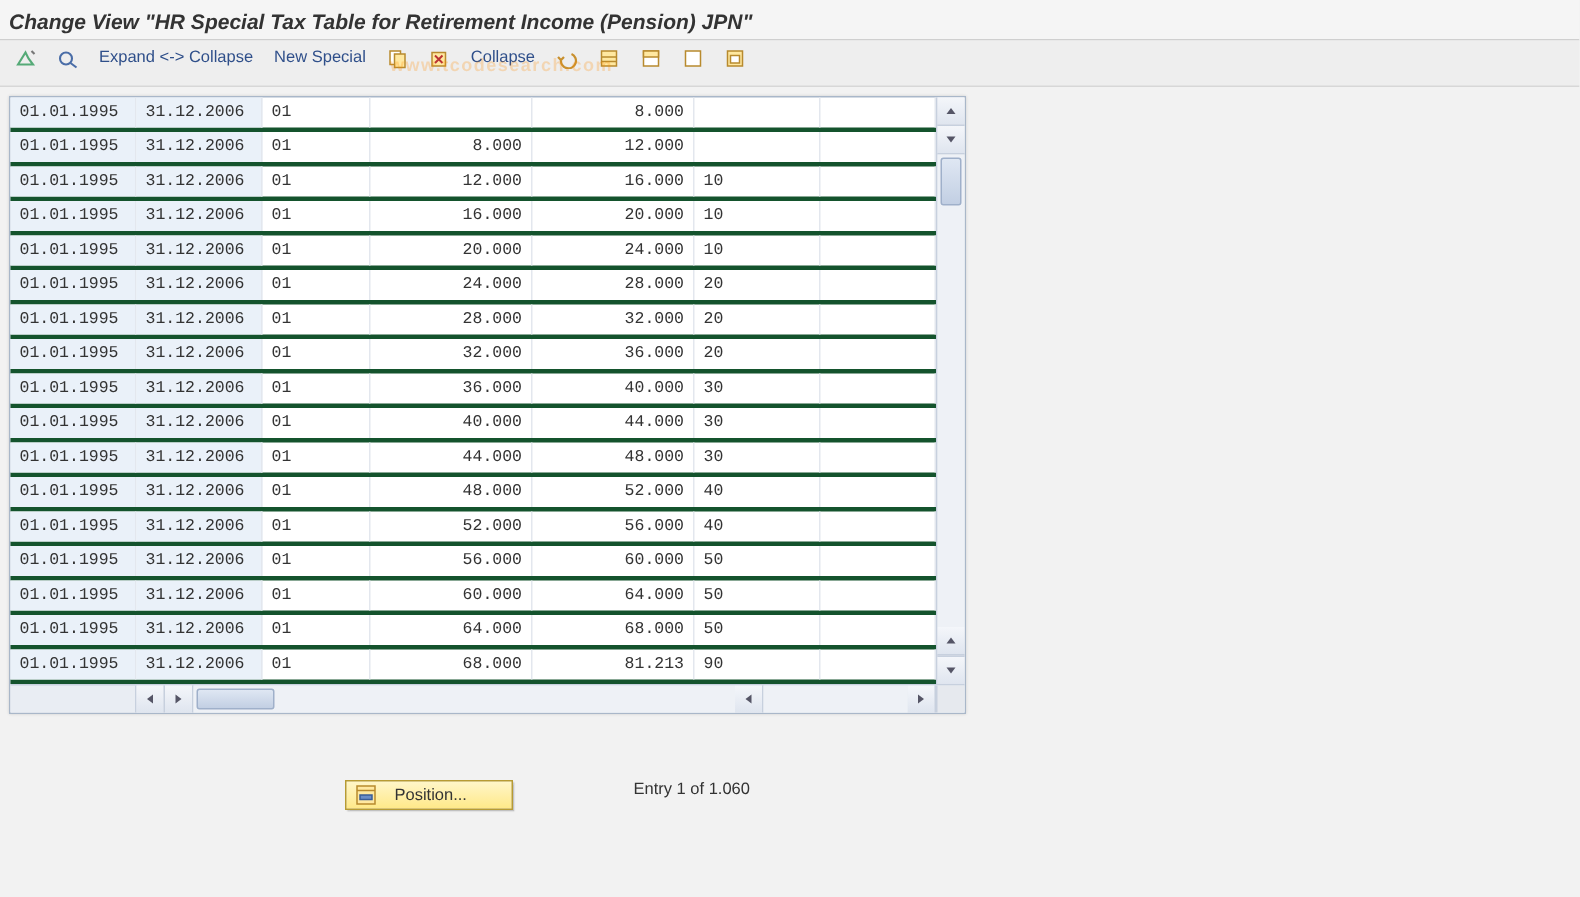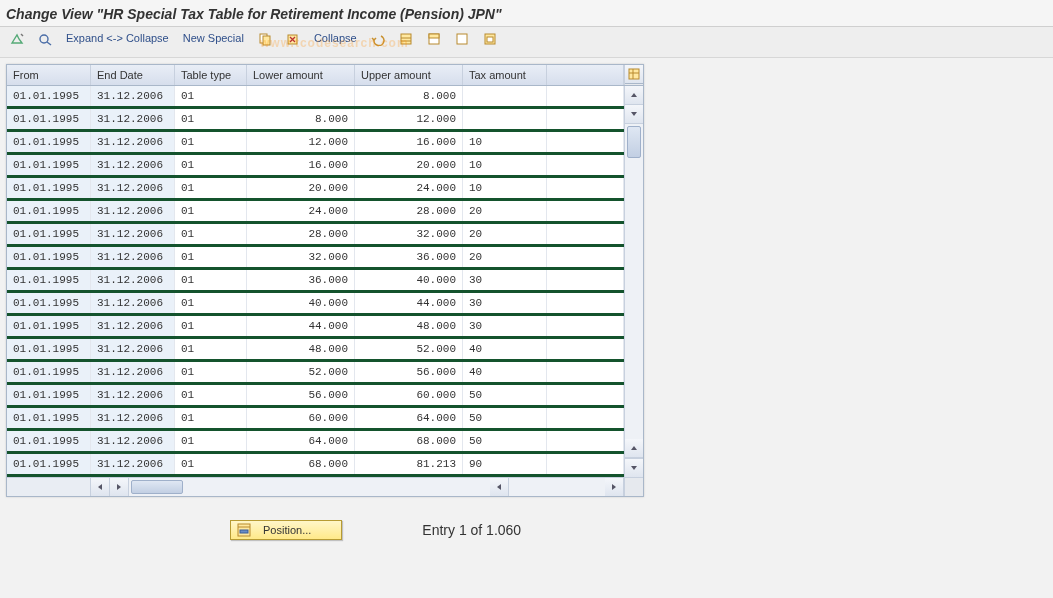--- a/index.html
+++ b/index.html
@@ -148,35 +148,34 @@
   .hscroll-row .htrack { flex:1; position:relative; height:100%; background:#eef1f6;}
   .hscroll-row .hthumb { position:absolute; top:2px; bottom:2px; left:2px; width:50px;
     background:linear-gradient(#dfe7f3,#c2cfe3);border:1px solid #9fb0ca;border-radius:2px;}
   .hscroll-row .htrack.right { flex:0 0 96px;}
   .hscroll-row .corner {width:18px; height:18px; background:#e6e9ee; border-left:1px solid #c7d0de;}
 
   .footer {
     position:absolute;
     left:0; right:0; top:520px;
     display:flex;
-    align-items:center;
     padding-left:230px;
     gap: 80px;
   }
   .position-btn {
     display:flex; align-items:center; gap:12px;
     background: linear-gradient(#fff6c9,#ffe989);
     border:1px solid #b79b33;
     padding:2px 30px 2px 6px;
     font-size:11px;
     cursor:pointer;
     box-shadow:1px 1px 1px rgba(0,0,0,0.2);
   }
   .position-btn .icon { display:inline-flex;}
-  .entry-count { font-size:14px; color:#333; }
+  .entry-count { font-size:11px; color:#333; }
 
   svg { pointer-events:none; }
 </style>
 </head>
 <body>
 
 <div class="page-title">Change View "HR Special Tax Table for Retirement Income (Pension) JPN"</div>
 
 <div class="watermark">www.tcodesearch.com</div>
 
@@ -233,37 +232,20 @@
   </span>
   <span class="ticon">
     <svg width="14" height="14">
         <rect x="2" y="2" width="10" height="10" fill="#ffe8a0" stroke="#b88a2e"></rect>
         <rect x="4" y="5" width="6" height="5" fill="#fff" stroke="#b88a2e"></rect>
       </svg>
   </span>
 </div>
 
 <div class="grid-frame">
-  <div class="grid-header-row">
-    <div class="h col-from">From</div>
-    <div class="h col-end">End Date</div>
-    <div class="h col-type">Table type</div>
-    <div class="h col-lower" style="text-align:left;">Lower amount</div>
-    <div class="h col-upper" style="text-align:left;">Upper amount</div>
-    <div class="h col-tax" style="text-align:left;">Tax amount</div>
-    <div class="h col-spare"></div>
-    <div class="vscroll" style="flex:none;">
-      <div class="cfg">
-        <svg width="12" height="12">
-            <rect x="1" y="1" width="10" height="10" fill="#ffe8a0" stroke="#b88a2e"></rect>
-            <path d="M1 5 H11 M5 1 V11" stroke="#b88a2e"></path>
-          </svg>
-      </div>
-    </div>
-  </div>
 
   <div class="grid-body-wrap">
     <div class="grid-body" id="grid-body">
         <div class="grid-row">
           <div class="c col-from">01.01.1995</div>
           <div class="c col-end">31.12.2006</div>
           <div class="c col-type">01</div>
           <div class="c col-lower"></div>
           <div class="c col-upper">8.000</div>
           <div class="c col-tax"></div>

